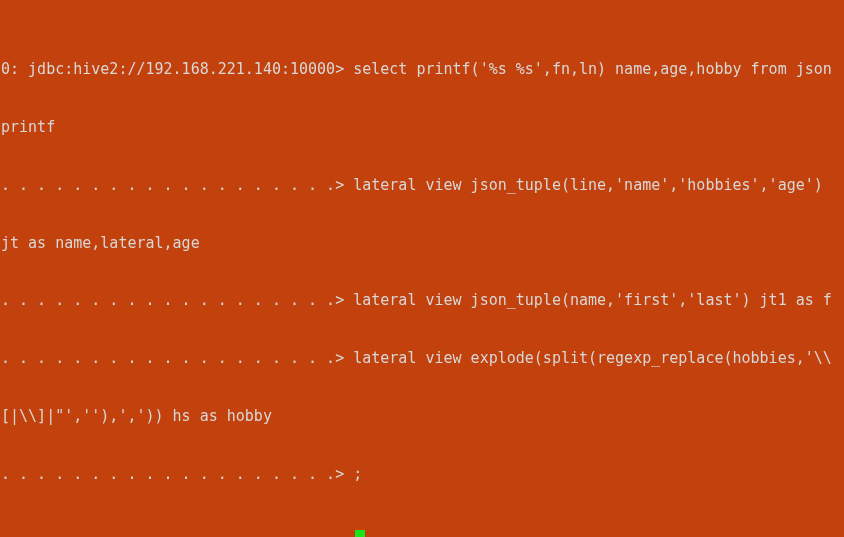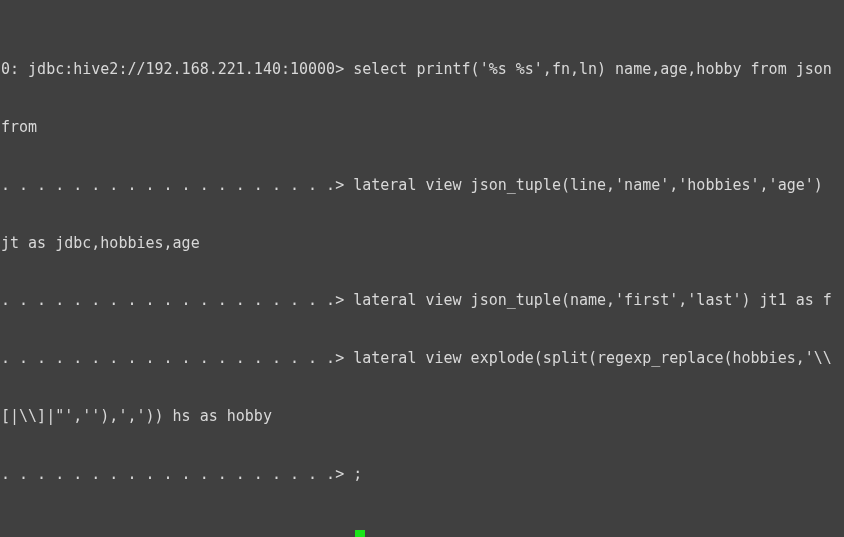--- a/index.html
+++ b/index.html
@@ -4,21 +4,21 @@
 <style>
   html, body {
     margin: 0;
     padding: 0;
     background: #000000;
   }
   #terminal {
     position: relative;
     width: 844px;
     height: 537px;
-    background: #404040;
+    background: #c2410c;
     overflow: hidden;
     font-family: "DejaVu Sans Mono", "Liberation Mono", monospace;
     font-size: 15px;
     line-height: 19.3px;
     color: #d8d8d8;
     letter-spacing: 0px;
     -webkit-font-smoothing: none;
   }
   #screen {
     position: absolute;
@@ -40,23 +40,23 @@
     background: #19e619;
   }
 </style>
 </head>
 <body>
 
 <div id="terminal">
   <div id="screen">
 
     <span class="line">0: jdbc:hive2://192.168.221.140:10000&gt; select printf('%s %s',fn,ln) name,age,hobby from json</span>
-    <span class="line">from</span>
+    <span class="line">printf</span>
     <span class="line">. . . . . . . . . . . . . . . . . . .&gt; lateral view json_tuple(line,'name','hobbies','age')</span>
-    <span class="line">jt as jdbc,hobbies,age</span>
+    <span class="line">jt as name,lateral,age</span>
     <span class="line">. . . . . . . . . . . . . . . . . . .&gt; lateral view json_tuple(name,'first','last') jt1 as f</span>
     <span class="line">. . . . . . . . . . . . . . . . . . .&gt; lateral view explode(split(regexp_replace(hobbies,'\\</span>
     <span class="line">[|\\]|"',''),',')) hs as hobby</span>
     <span class="line">. . . . . . . . . . . . . . . . . . .&gt; ;</span>
 
     
     
     
 
     

